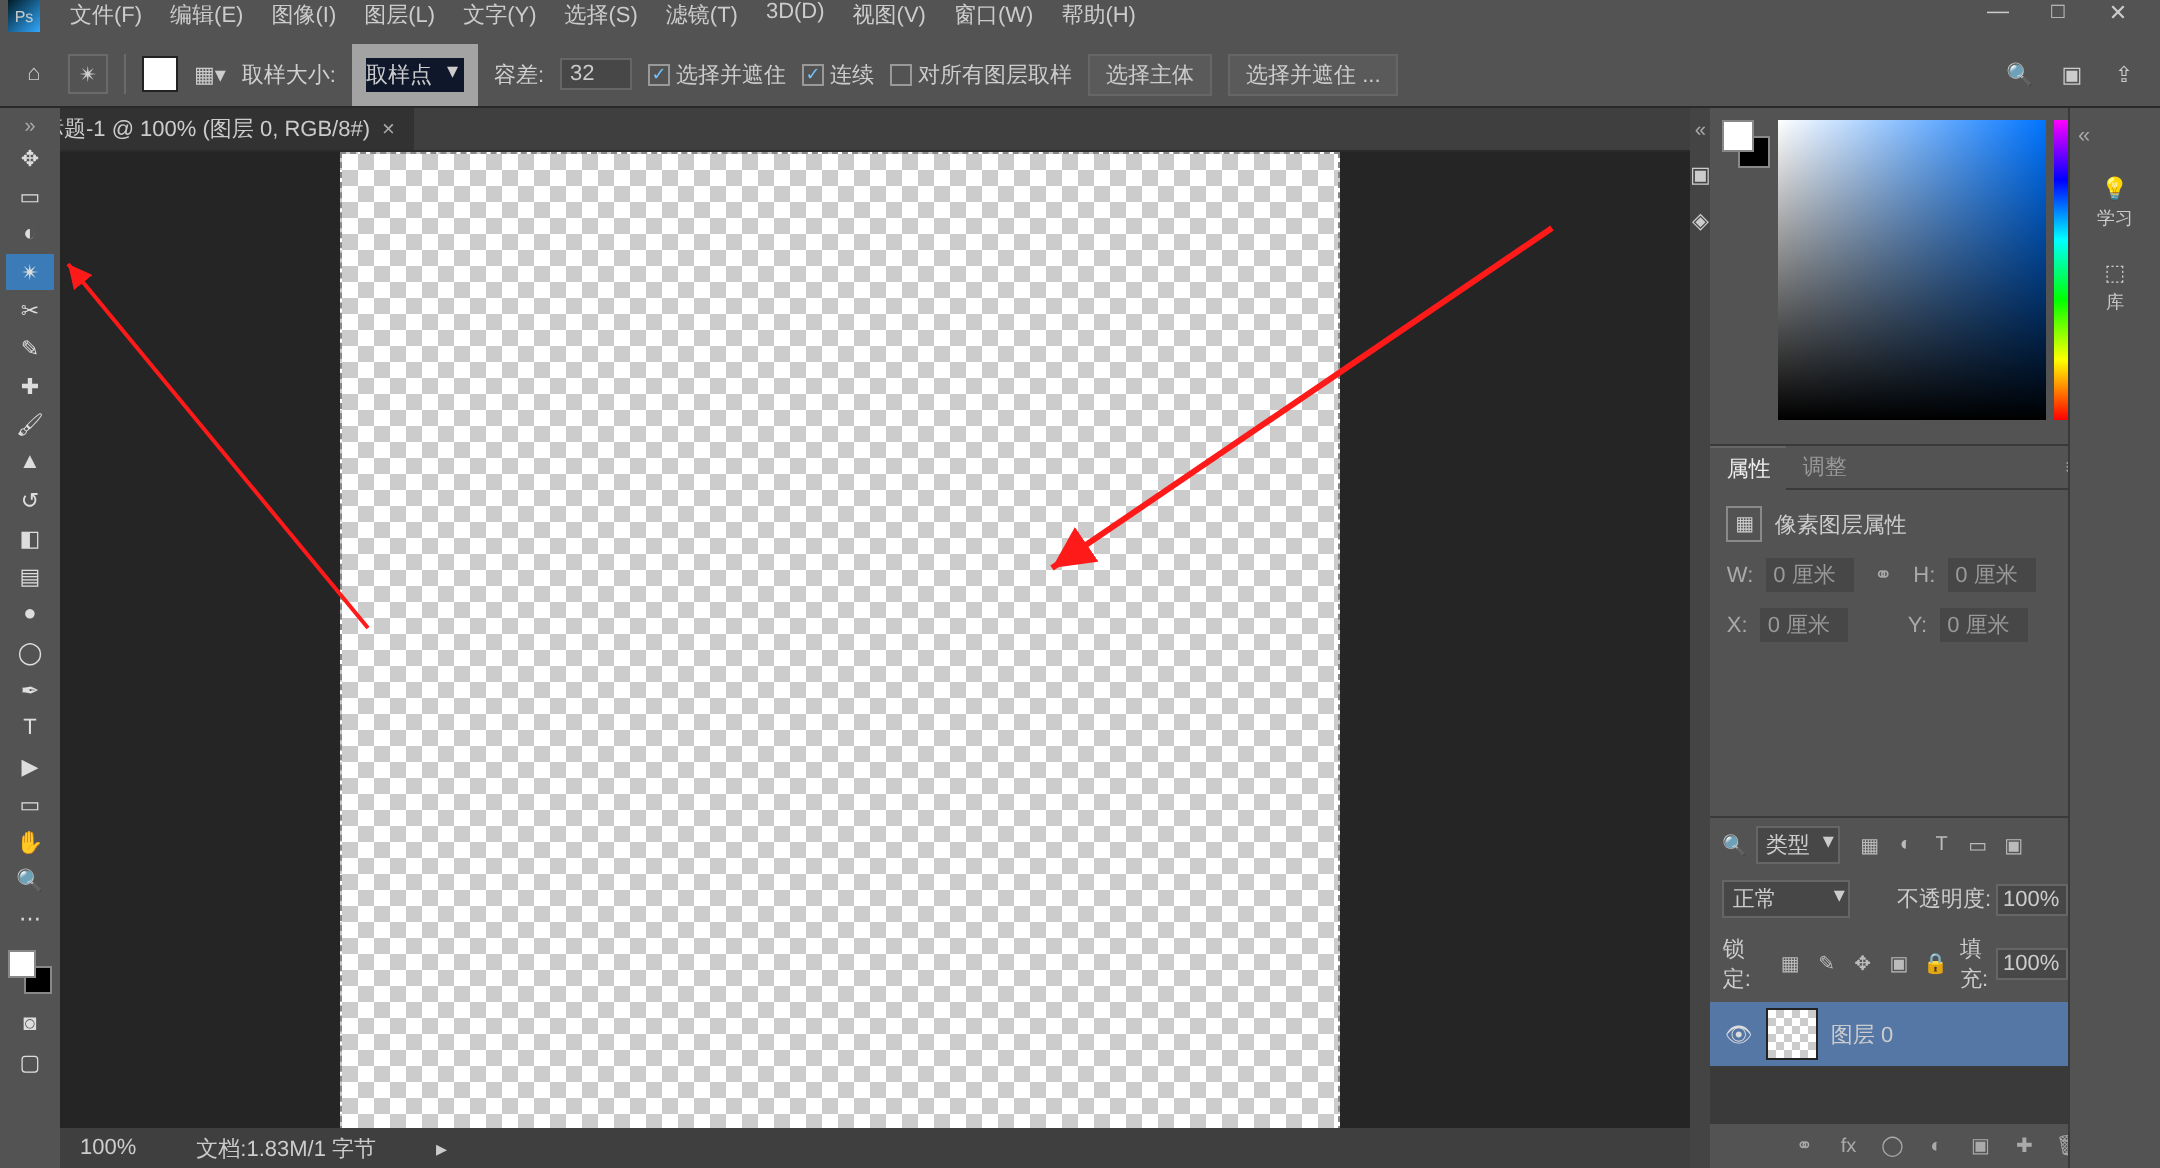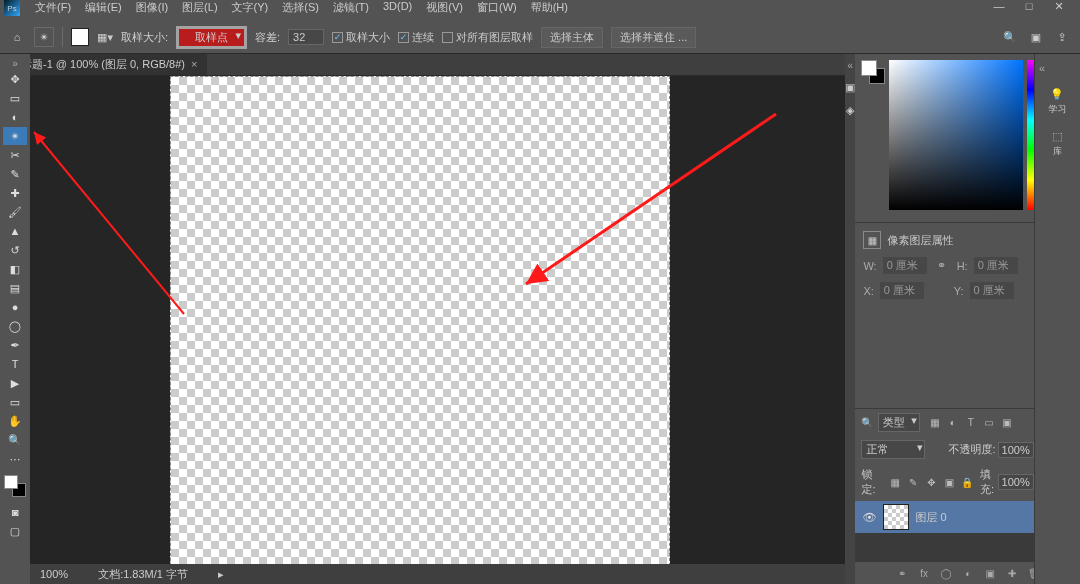--- a/index.html
+++ b/index.html
@@ -7,21 +7,21 @@
 .menubar{height:21px;background:#535353;display:flex;padding-left:4px;gap:0}
 .menubar .logo{width:16px;height:16px;background:linear-gradient(135deg,#001d26 0%,#31a8ff 100%);display:flex;align-items:center;justify-content:center;font-size:8px;margin-right:8px}
 .menubar .mitem{padding:0 7px;cursor:default}
 .menubar .wbtns{margin-left:auto;display:flex;gap:8px;padding-right:10px}
 .menubar .wbtns span{width:22px;text-align:center;cursor:default}
 .optbar{height:33px;background:#535353;display:flex;align-items:center;padding-left:8px;gap:8px;border-bottom:1px solid #2a2a2a}
 .optbar .homebtn{width:18px;height:18px;display:flex;align-items:center;justify-content:center}
 .optbar .tool-ico{width:20px;height:20px;border:1px solid #6a6a6a;display:flex;align-items:center;justify-content:center}
 .optbar .swatch{width:18px;height:18px;background:#fff;border:1px solid #222}
 .optbar .label{color:#d0d0d0}
-.optbar .dropdown{background:#b91c1c;border:3px solid #a3a3a3;padding:1px 16px 1px 16px;position:relative}
+.optbar .dropdown{background:#0f172a;border:7px solid #a3a3a3;padding:1px 16px 1px 0;position:relative}
 .optbar .dropdown::after{content:"▾";position:absolute;right:3px;top:0}
 .optbar .numbox{background:#474747;border:1px solid #666;padding:1px 4px;width:36px}
 .optbar .checkbox{display:flex;align-items:center;gap:3px}
 .optbar .checkbox .cb{width:11px;height:11px;border:1px solid #999;display:flex;align-items:center;justify-content:center;font-size:9px;color:#71c2ff}
 .optbar .btn{background:#5a5a5a;padding:2px 8px;border:1px solid #666}
 .optbar .right-ico{margin-left:auto;display:flex;gap:10px;padding-right:10px}
 .optbar .right-ico span{width:16px;height:16px;display:flex;align-items:center;justify-content:center}
 .tabbar{height:22px;background:#3f3f3f;display:flex;align-items:center;border-bottom:1px solid #2a2a2a}
 .tabbar .tab{background:#323232;padding:3px 10px;font-size:10px;color:#ddd;position:relative}
 .tabbar .tab .x{margin-left:6px;color:#aaa}
@@ -114,21 +114,21 @@
   <div class="tool-ico">✴</div>
   <div style="width:1px;height:20px;background:#6a6a6a"></div>
   <div class="swatch"></div>
   <div>▦▾</div>
   <span class="label">取样大小:</span>
   <div class="dropdown">取样点</div>
   <span class="label">容差:</span>
   <div class="numbox">32</div>
   <div class="checkbox">
       <div class="cb">✓</div>
-      <span>取样大小</span>
+      <span>选择并遮住</span>
     </div>
   <div class="checkbox">
       <div class="cb">✓</div>
       <span>连续</span>
     </div>
   <div class="checkbox">
       <div class="cb"></div>
       <span>对所有图层取样</span>
     </div>
   <div class="btn">选择主体</div>
@@ -217,20 +217,25 @@
     <div class="colorpanel">
       <div class="mini-fgbg">
         <div class="bg"></div>
         <div class="fg"></div>
       </div>
       <div class="colorfield"></div>
       <div class="huebar"></div>
     </div>
 
     <div class="propspanel">
+      <div class="panel-tabs">
+        <div class="pt act">属性</div>
+        <div class="pt">调整</div>
+        <div class="menu">≡</div>
+      </div>
       <div class="body">
         <div class="row">
             <div class="icobox">▦</div>
             <span>像素图层属性</span>
           </div>
         <div class="row2">
           <span class="plabel">W:</span>
             <span class="pval">0 厘米</span>
           <span class="link">⚭</span>
           <span class="plabel">H:</span>

